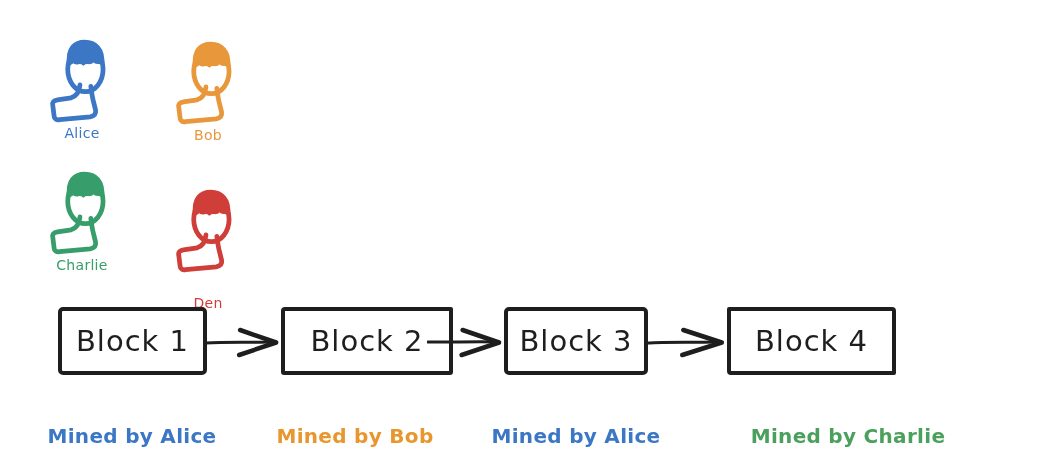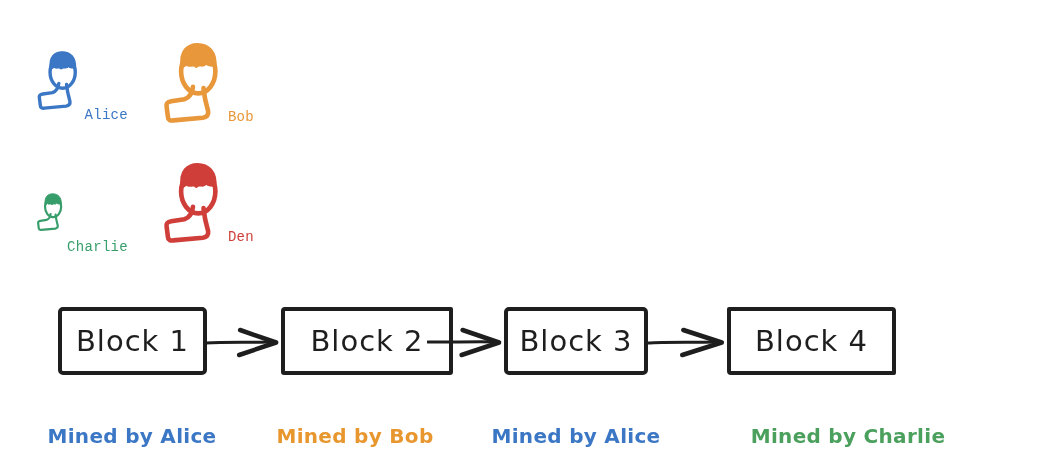--- a/index.html
+++ b/index.html
@@ -1,30 +1,30 @@
 <!DOCTYPE html>
 <html><head>
 <meta charset="utf-8">
 <style>
   html,body{margin:0;padding:0;background:#ffffff;}
   .canvas{
     position:relative;width:1046px;height:476px;background:#ffffff;
     font-family:"DejaVu Sans",sans-serif;overflow:hidden;
   }
   
-  .person{position:absolute;width:92px;margin:0;display:flex;flex-direction:row;align-items:flex-end;font-family:Liberation Mono, monospace;}
+  .person{position:absolute;width:92px;margin:0;display:flex;flex-direction:column;align-items:center;}
   .person svg{width:68px;height:87px;display:block;}
   .person .hair{fill:currentColor;stroke:currentColor;stroke-width:3;stroke-linejoin:round;}
   .person .head{fill:none;stroke:currentColor;stroke-width:7;}
   .person .torso{fill:none;stroke:currentColor;stroke-width:7;stroke-linecap:round;stroke-linejoin:round;}
   .pname{font-size:14px;margin-top:2px;letter-spacing:.3px;}
   .p-alice{left:36px;top:36px;}
   .p-bob{left:162px;top:38px;}
   .p-charlie{left:36px;top:168px;}
-  .p-den{left:162px;top:158px;}
+  .p-den{left:162px;top:186px;gap:20px;}
   
   .block{
     position:absolute;top:307px;height:68px;box-sizing:border-box;
     border:4px solid currentColor;border-radius:5px;
     display:flex;align-items:center;justify-content:center;
     font-size:29px;letter-spacing:1px;background:#ffffff;
   }
   .b1{left:58px;width:149px;}
   .b2{left:281px;width:172px;border-radius:4px 2px 3px 3px;}
   .b3{left:504px;width:144px;}

